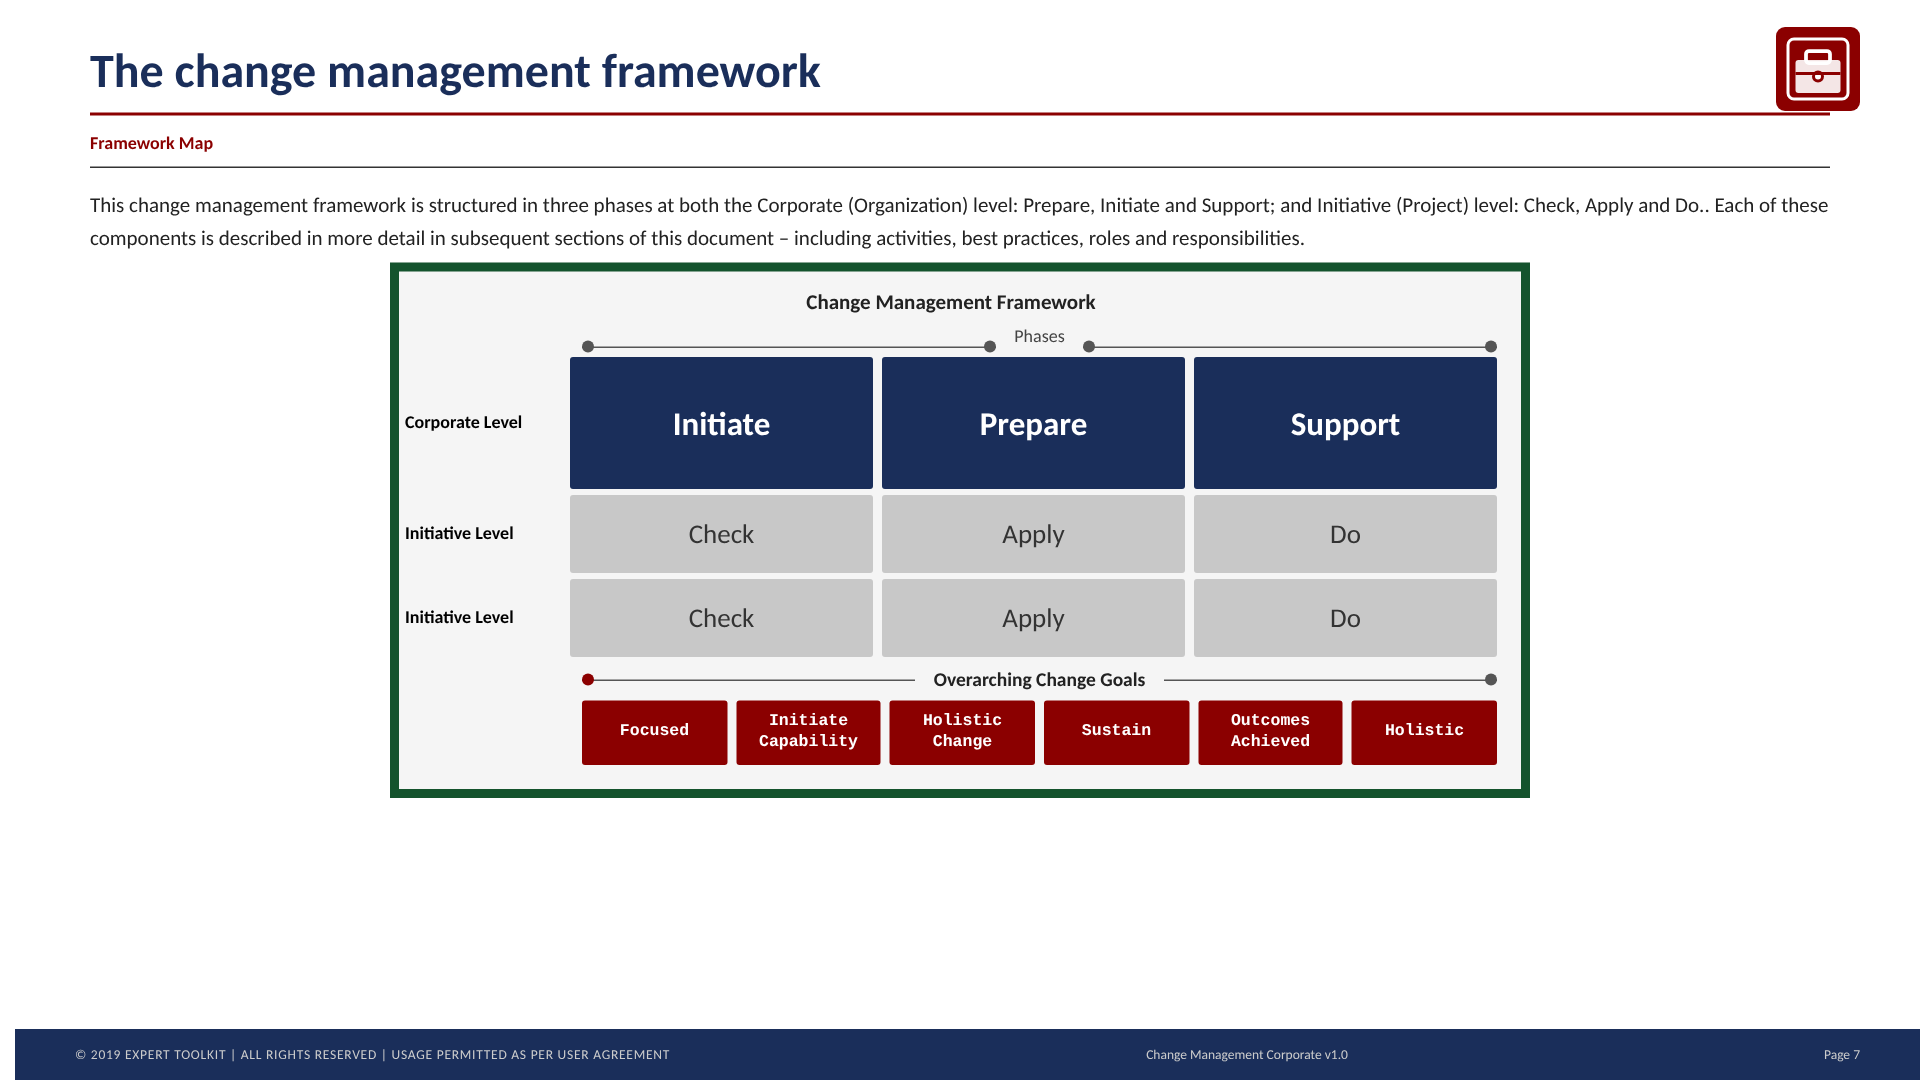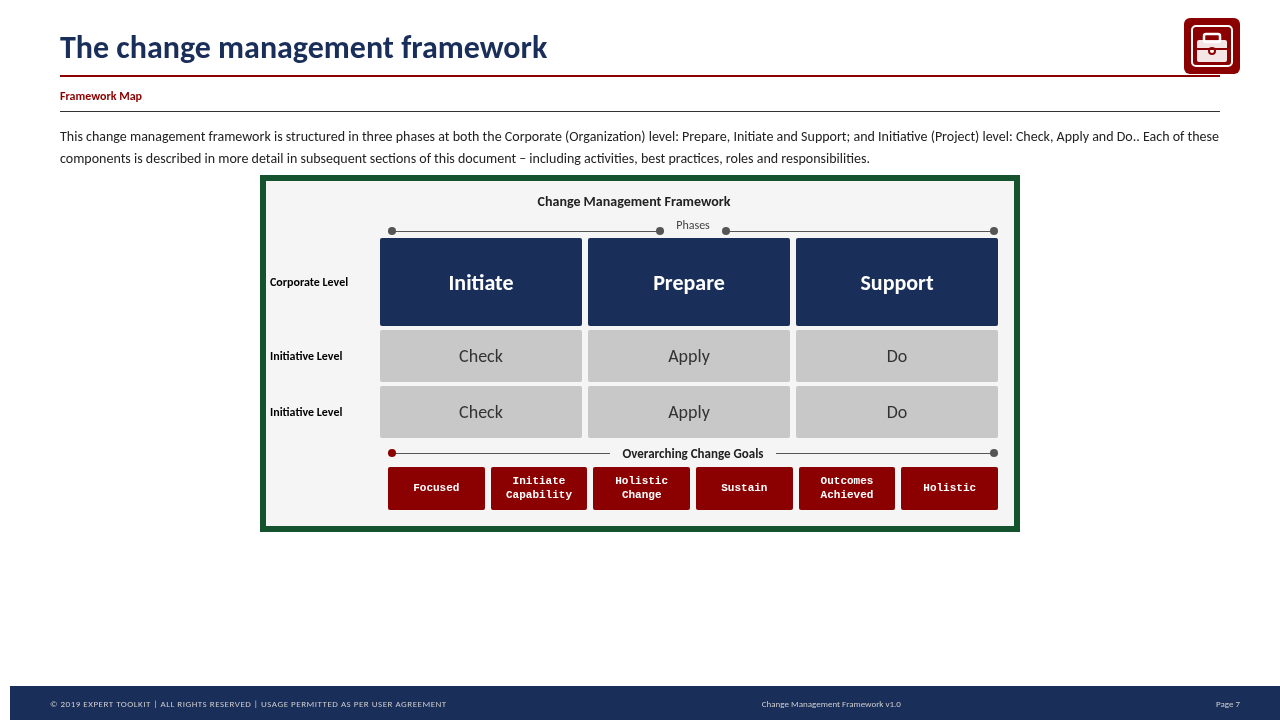--- a/index.html
+++ b/index.html
@@ -364,15 +364,15 @@
           </div>
         </div>
       </div>
 
     </div>
   </div>
 </div>
 
 <div class="footer">
   <span class="footer-left">© 2019 EXPERT TOOLKIT | ALL RIGHTS RESERVED | USAGE PERMITTED  AS PER USER AGREEMENT</span>
-  <span class="footer-center">Change Management Framework v1.0</span>
+  <span class="footer-center">Change Management Corporate v1.0</span>
   <span class="footer-right">Page 7</span>
 </div>
 
 </body></html>

